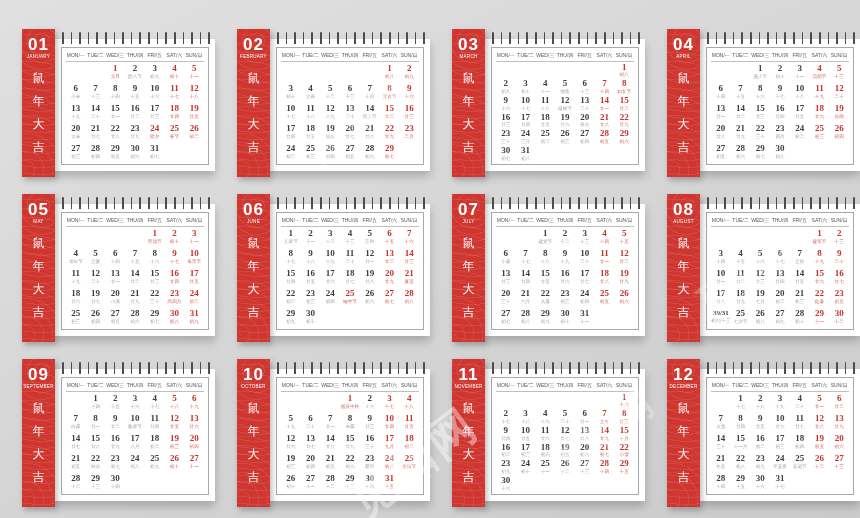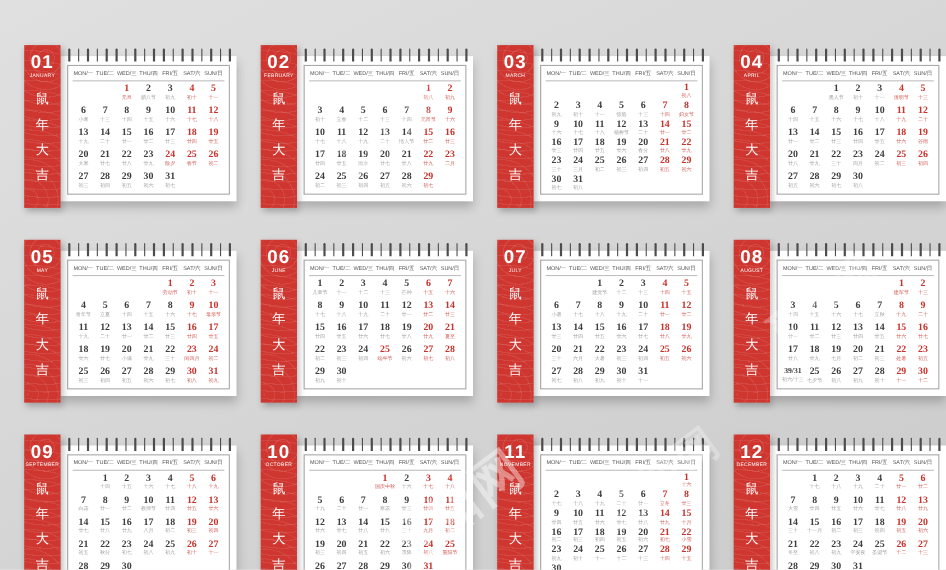--- a/index.html
+++ b/index.html
@@ -8,21 +8,21 @@
     position:relative;
     background:linear-gradient(155deg,#e0e0e0 0%,#d8d8d8 40%,#cbcbcb 100%);
     font-family:"Liberation Sans", sans-serif;
     -webkit-text-size-adjust:none;
   }
   main {
     position:absolute; top:29px; left:22px;
     display:grid; grid-template-columns:repeat(4,193px);
     column-gap:22px; row-gap:17px;
   }
-  .unit { width:193px; height:148px; display:flex; position:relative;margin-top:12px; }
+  .unit { width:193px; height:148px; display:flex; position:relative; }
   .strip {
     width:33px; height:148px; z-index:3; color:#fff;
     background-color:#ce362f;
     background-image:
       repeating-radial-gradient(circle at 60% 8%, rgba(255,255,255,0.09) 0 1px, rgba(255,255,255,0) 1px 7px),
       repeating-radial-gradient(circle at 10% 95%, rgba(255,255,255,0.08) 0 1px, rgba(255,255,255,0) 1px 9px);
     display:flex; flex-direction:column; align-items:center;
     box-shadow:2px 3px 6px rgba(0,0,0,0.28);
   }
   .m-num { font-size:17px; font-weight:bold; letter-spacing:1px; margin-top:7px; line-height:1; }

